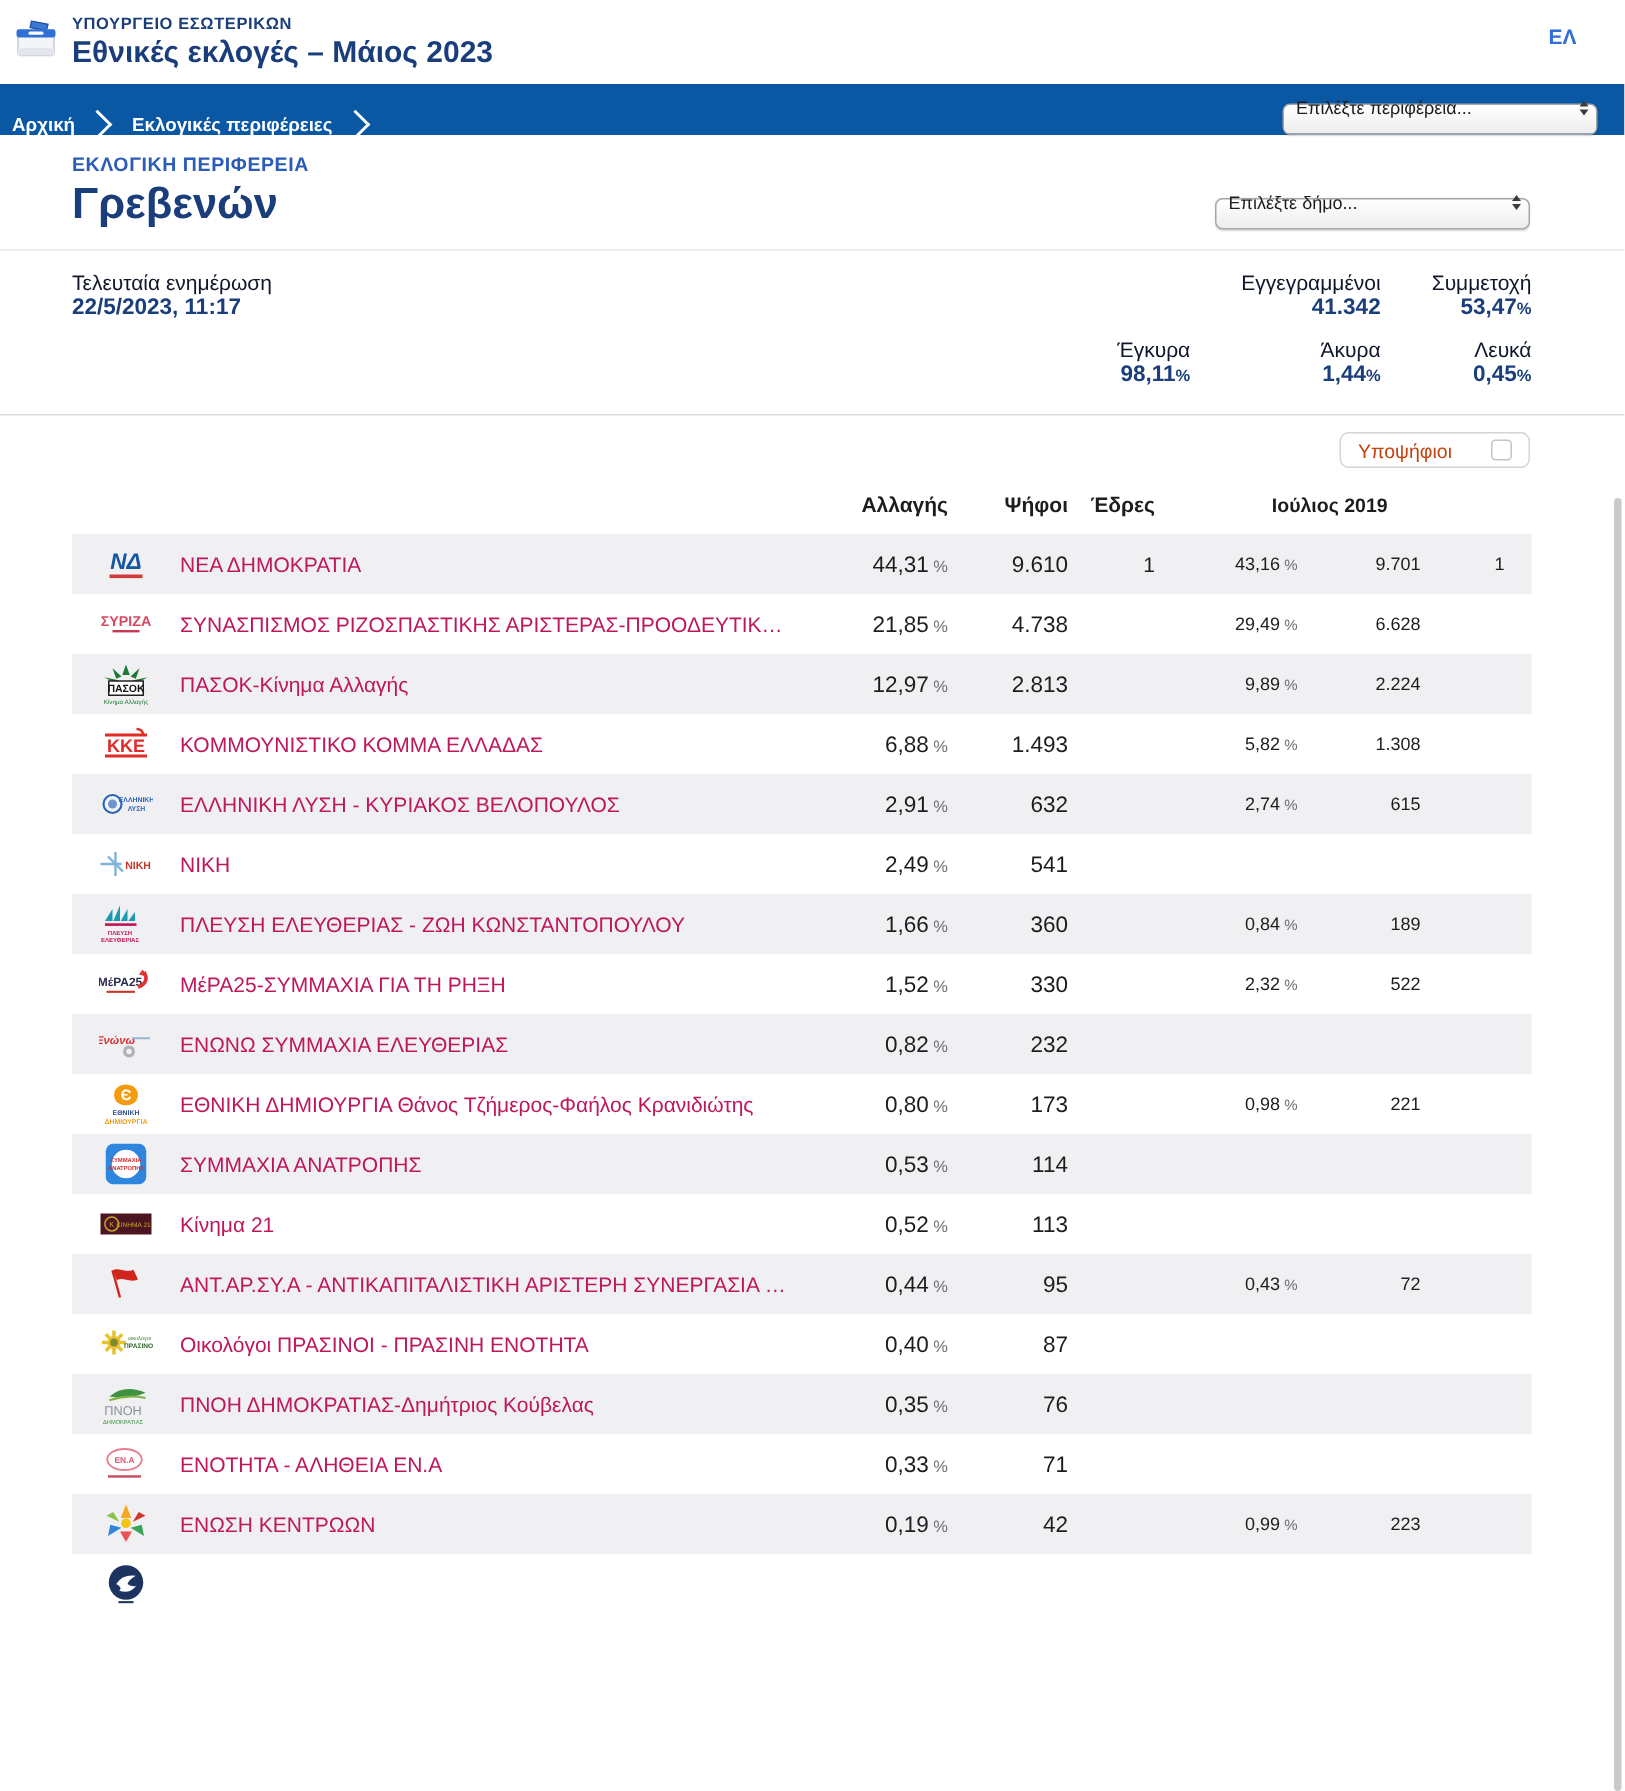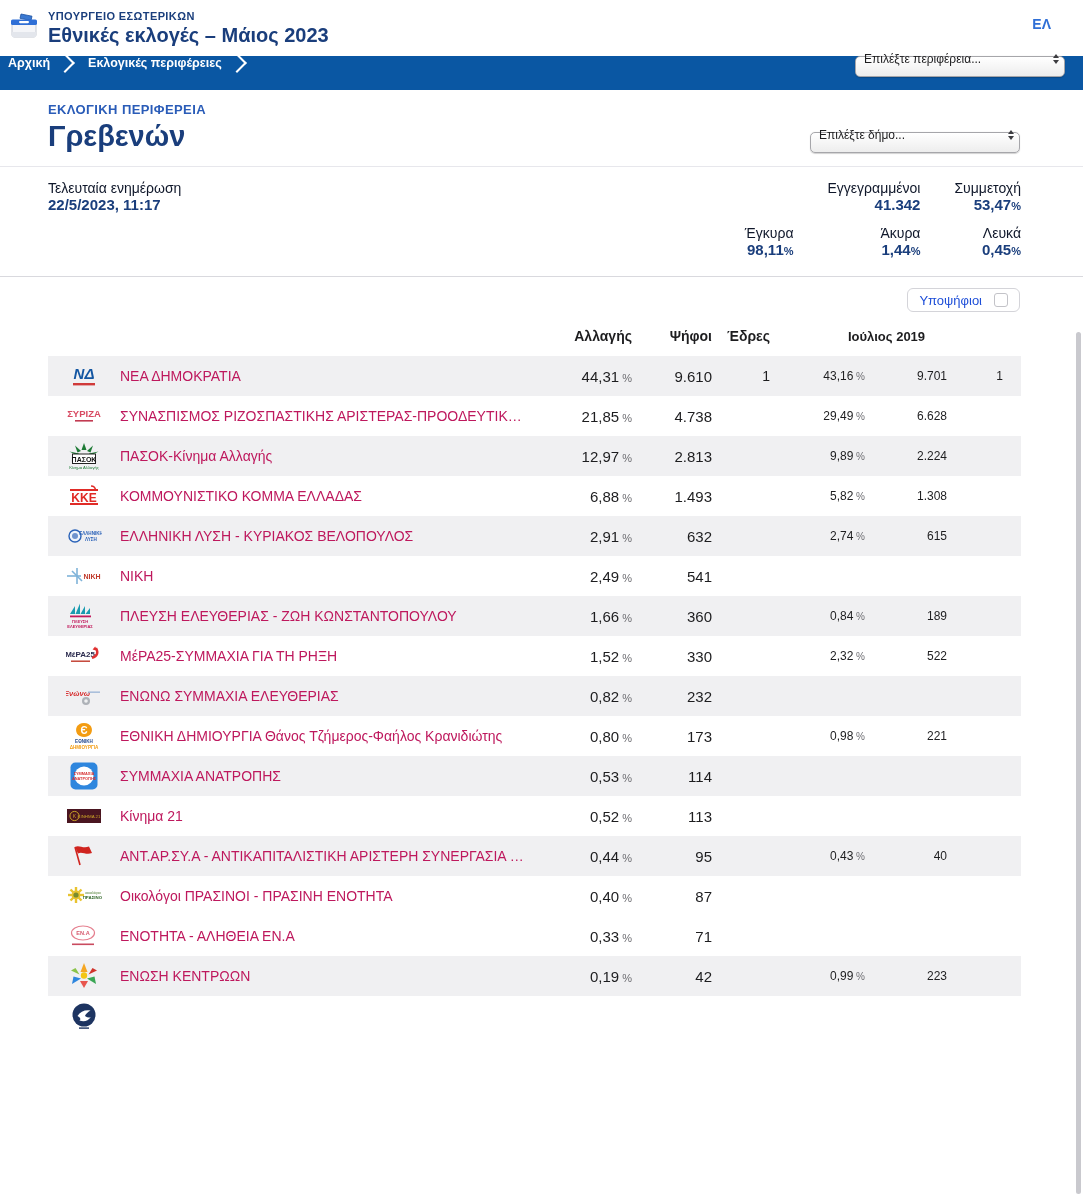--- a/index.html
+++ b/index.html
@@ -9,21 +9,21 @@
     font-family:"Liberation Sans","DejaVu Sans",sans-serif;
     -webkit-font-smoothing:antialiased;
   }
   
   .top{display:flex;align-items:flex-start;padding:8px 32px 6px 8px;height:42px}
   .logo-wrap{margin:2px 8px 0 0}
   .ministry{font-size:11px;font-weight:bold;color:#1a3e7c;letter-spacing:.4px;margin-top:2px}
   .site-title{font-size:20px;font-weight:bold;color:#1a3e7c;margin-top:2px}
   .lang{margin-left:auto;font-size:14px;font-weight:bold;color:#2f6fd6;padding-top:8px;cursor:pointer}
   
-  .crumbbar{height:34px;background:#0a57a3;display:flex;align-items:flex-start;padding:0 18px 0 8px}
+  .crumbbar{height:34px;background:#0a57a3;display:flex;align-items:flex-end;padding:0 18px 0 8px}
   .crumb{font-size:12.5px;font-weight:bold;color:#fff;cursor:pointer;white-space:nowrap}
   .sep{width:12px;height:12px;border-top:2px solid #fff;border-right:2px solid #fff;
        transform:rotate(45deg);margin:0 16px 0 8px;flex:0 0 auto}
   
   .select{display:flex;align-items:center;justify-content:space-between;box-sizing:border-box;
     background:linear-gradient(#ffffff,#ededed);border:1px solid #a6a6aa;border-radius:5px;
     height:21px;padding:0 5px 16px 8px;font-size:12px;color:#1d1d1f;width:210px;
     box-shadow:0 .5px 1px rgba(0,0,0,.18);cursor:pointer}
   .select .arrows{display:flex;flex-direction:column;gap:2px;align-items:center}
   .tri-up{width:0;height:0;border-left:3.5px solid transparent;border-right:3.5px solid transparent;border-bottom:4.5px solid #3c3c40}
@@ -39,22 +39,22 @@
   .stats{display:flex;justify-content:space-between;padding:13px 62px 18px 48px;border-bottom:1px solid #d9d9de}
   .stat-label{font-size:14px;color:#0f172a}
   .stat-value{font-size:15px;font-weight:bold;color:#1a3e7c;margin-top:0}
   .sm-pct{font-size:11px}
   .stat-group{margin-bottom:12px}
   .stats-right{display:grid;grid-template-columns:repeat(3,max-content);column-gap:34px;row-gap:12px;
     justify-items:end;text-align:right;align-content:start}
   .cell-c2{grid-column:2}.cell-c3{grid-column:3}
   
   .toolbar{display:flex;justify-content:flex-end;padding:11px 63px 0 48px}
-  .candidates-btn{display:flex;align-items:center;gap:12px;border:1px solid #d4d4d9;border-radius:6px;
-    background:#fff;padding:3px 11px;font-size:13px;color:#1d4ed8;cursor:pointer;height:16px}
+  .candidates-btn{display:flex;align-items:center;gap:26px;border:1px solid #d4d4d9;border-radius:6px;
+    background:#fff;padding:3px 11px;font-size:13px;color:#c2410c;cursor:pointer;height:16px}
   .checkbox{width:12px;height:12px;border:1px solid #c3c3c8;border-radius:3px;background:#fff}
   
   .table{margin:0 62px 0 48px}
   .grid-cols{display:grid;grid-template-columns:72px 1fr 90px 80px 58px 95px 82px 56px;padding-right:18px}
   .thead{align-items:end;padding-top:16px;padding-bottom:12px}
   .th{font-size:14px;font-weight:bold;color:#1d1d1f;text-align:right;white-space:nowrap}
   .th-prev{grid-column:6/9;text-align:center;font-size:13px}
   .trow{align-items:center;height:40px}
   .trow.odd{background:#f0f0f2}
   .c-logo{display:flex;justify-content:center;align-items:center}
@@ -382,21 +382,21 @@
           <svg width="36" height="26" viewBox="0 0 36 26">
             <path d="M9 4 C13 1.5 17 6 23 3.5 L26 10 C20 12.5 16 8 12 10.5 Z" fill="#d0241f"></path>
             <line x1="9" y1="4" x2="14" y2="22" stroke="#d0241f" stroke-width="1.6"></line>
           </svg>
         </div>
         <div class="c-name">ΑΝΤ.ΑΡ.ΣΥ.Α - ΑΝΤΙΚΑΠΙΤΑΛΙΣΤΙΚΗ ΑΡΙΣΤΕΡΗ ΣΥΝΕΡΓΑΣΙΑ για την Ανατροπή</div>
         <div class="c-num">0,44<span class="pctsign">&nbsp;%</span></div>
         <div class="c-num">95</div>
         <div class="c-num c-seats"></div>
         <div class="c-num19">0,43<span class="pctsign19">&nbsp;%</span></div>
-        <div class="c-num19">40</div>
+        <div class="c-num19">72</div>
         <div class="c-num19"></div>
       </div>
       <div class="grid-cols trow even">
         <div class="c-logo">
           <svg width="36" height="26" viewBox="0 0 36 26">
             <g stroke="#e8c330" stroke-width="2.4">
               <line x1="10" y1="4" x2="10" y2="20"></line>
               <line x1="2" y1="12" x2="18" y2="12"></line>
               <line x1="4.5" y1="6.5" x2="15.5" y2="17.5"></line>
               <line x1="4.5" y1="17.5" x2="15.5" y2="6.5"></line>
@@ -408,20 +408,37 @@
           </svg>
         </div>
         <div class="c-name">Οικολόγοι ΠΡΑΣΙΝΟΙ - ΠΡΑΣΙΝΗ ΕΝΟΤΗΤΑ</div>
         <div class="c-num">0,40<span class="pctsign">&nbsp;%</span></div>
         <div class="c-num">87</div>
         <div class="c-num c-seats"></div>
         <div class="c-num19"></div>
         <div class="c-num19"></div>
         <div class="c-num19"></div>
       </div>
+      <div class="grid-cols trow odd">
+        <div class="c-logo">
+          <svg width="36" height="30" viewBox="0 0 36 30">
+            <path d="M7 10 Q17 1.5 31 7.5 Q21 12 7 10 Z" fill="#3f9142"></path>
+            <path d="M7 12.5 Q19 8.5 31 11" stroke="#7cb342" stroke-width="1.4" fill="none"></path>
+            <text x="16" y="22" text-anchor="middle" font-size="8.5" fill="#8a9199">ΠΝΟΗ</text>
+            <text x="16" y="28" text-anchor="middle" font-size="3.8" fill="#3f9142">ΔΗΜΟΚΡΑΤΙΑΣ</text>
+          </svg>
+        </div>
+        <div class="c-name">ΠΝΟΗ ΔΗΜΟΚΡΑΤΙΑΣ-Δημήτριος Κούβελας</div>
+        <div class="c-num">0,35<span class="pctsign">&nbsp;%</span></div>
+        <div class="c-num">76</div>
+        <div class="c-num c-seats"></div>
+        <div class="c-num19"></div>
+        <div class="c-num19"></div>
+        <div class="c-num19"></div>
+      </div>
       <div class="grid-cols trow even">
         <div class="c-logo">
           <svg width="36" height="26" viewBox="0 0 36 26">
             <ellipse cx="17" cy="10" rx="11.5" ry="7" fill="none" stroke="#e57f8e" stroke-width="1.2"></ellipse>
             <text x="17" y="12.4" text-anchor="middle" font-size="5.6" font-weight="bold" fill="#d65a6e">ΕΝ.Α</text>
             <rect x="6" y="20.5" width="22" height="1.6" fill="#c94b5f"></rect>
           </svg>
         </div>
         <div class="c-name">ΕΝΟΤΗΤΑ - ΑΛΗΘΕΙΑ ΕΝ.Α</div>
         <div class="c-num">0,33<span class="pctsign">&nbsp;%</span></div>

